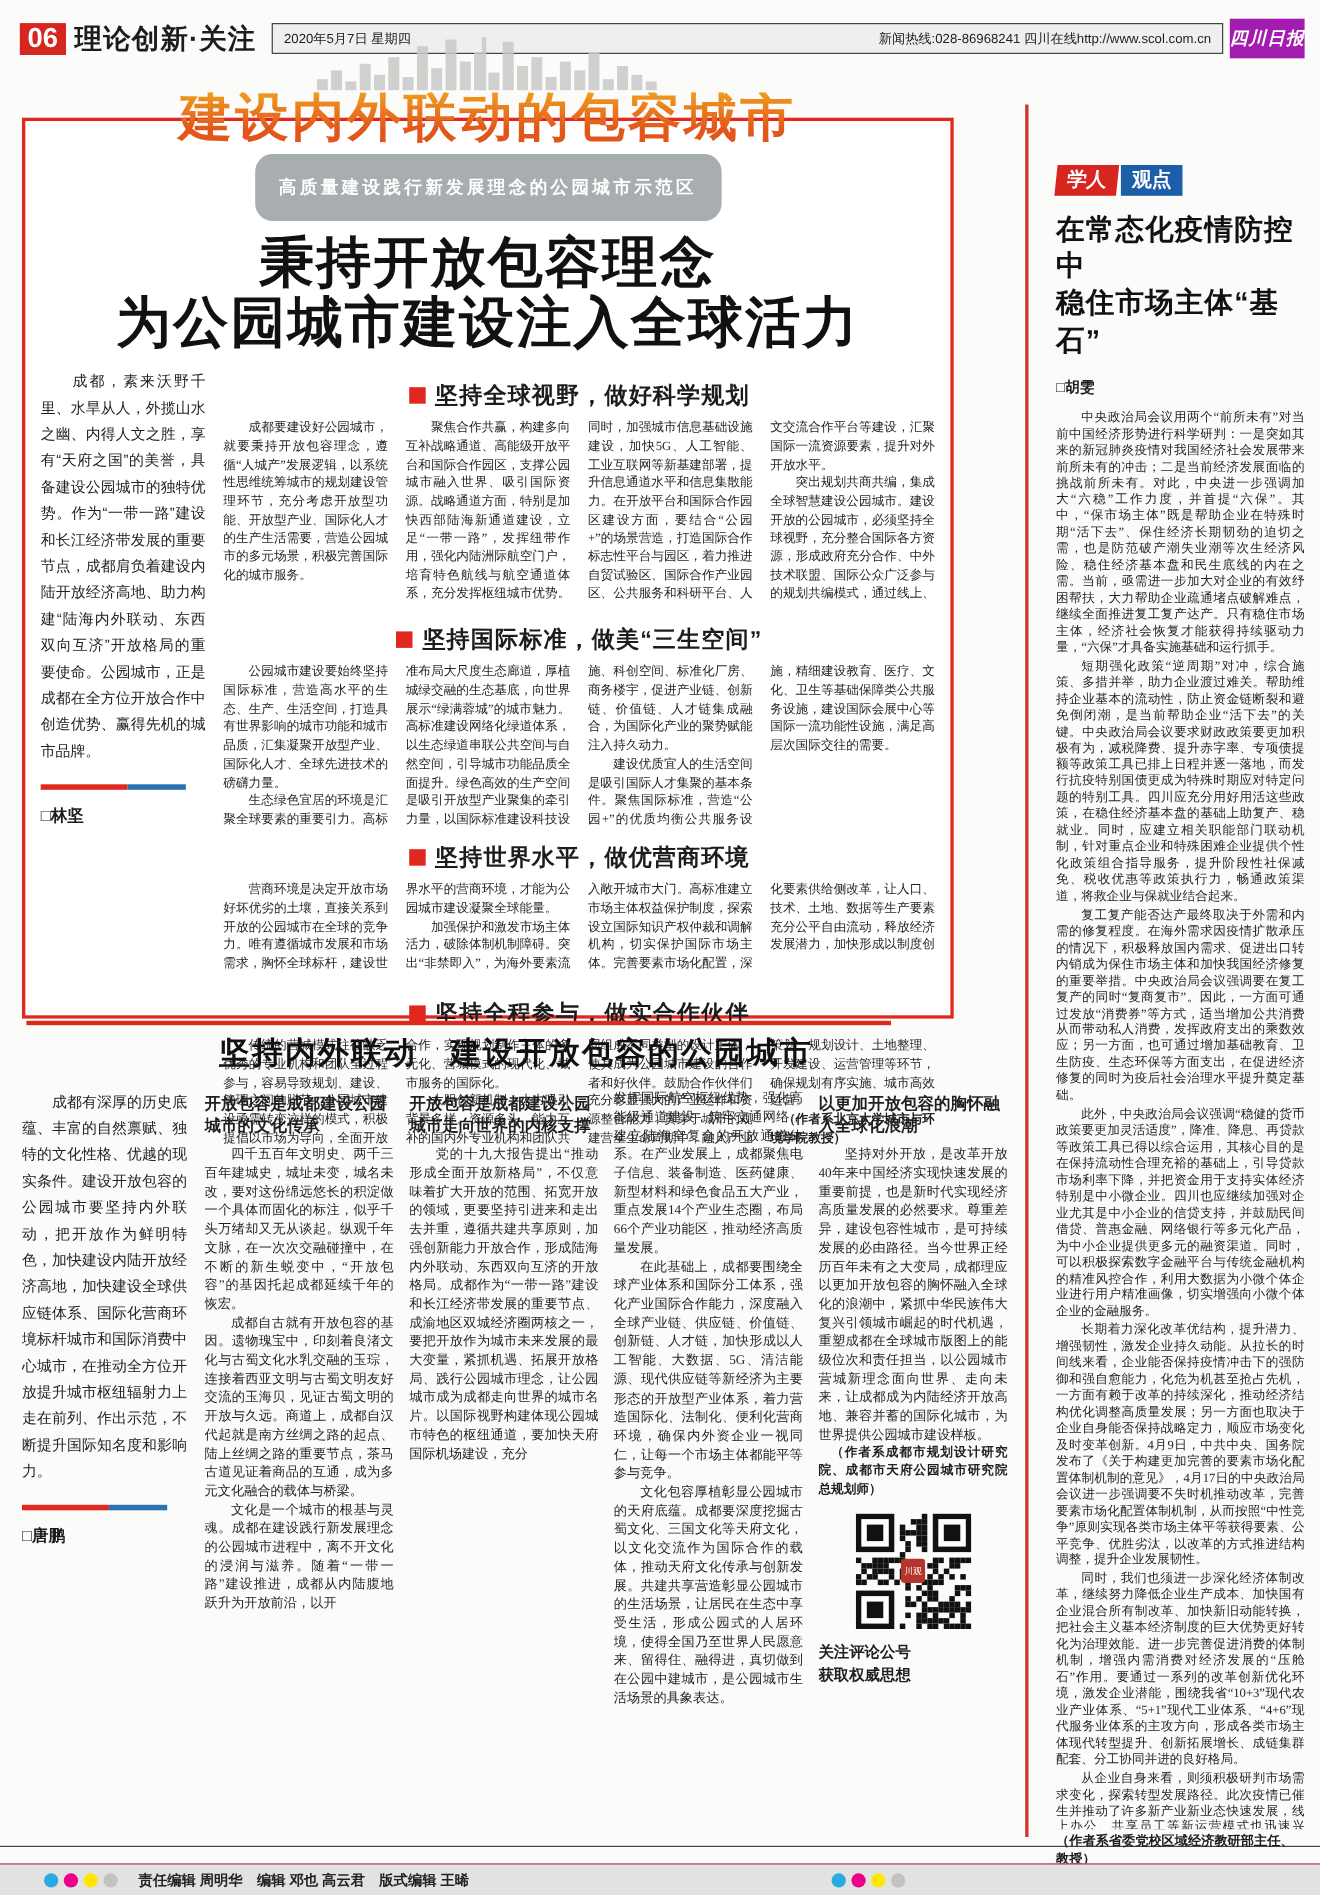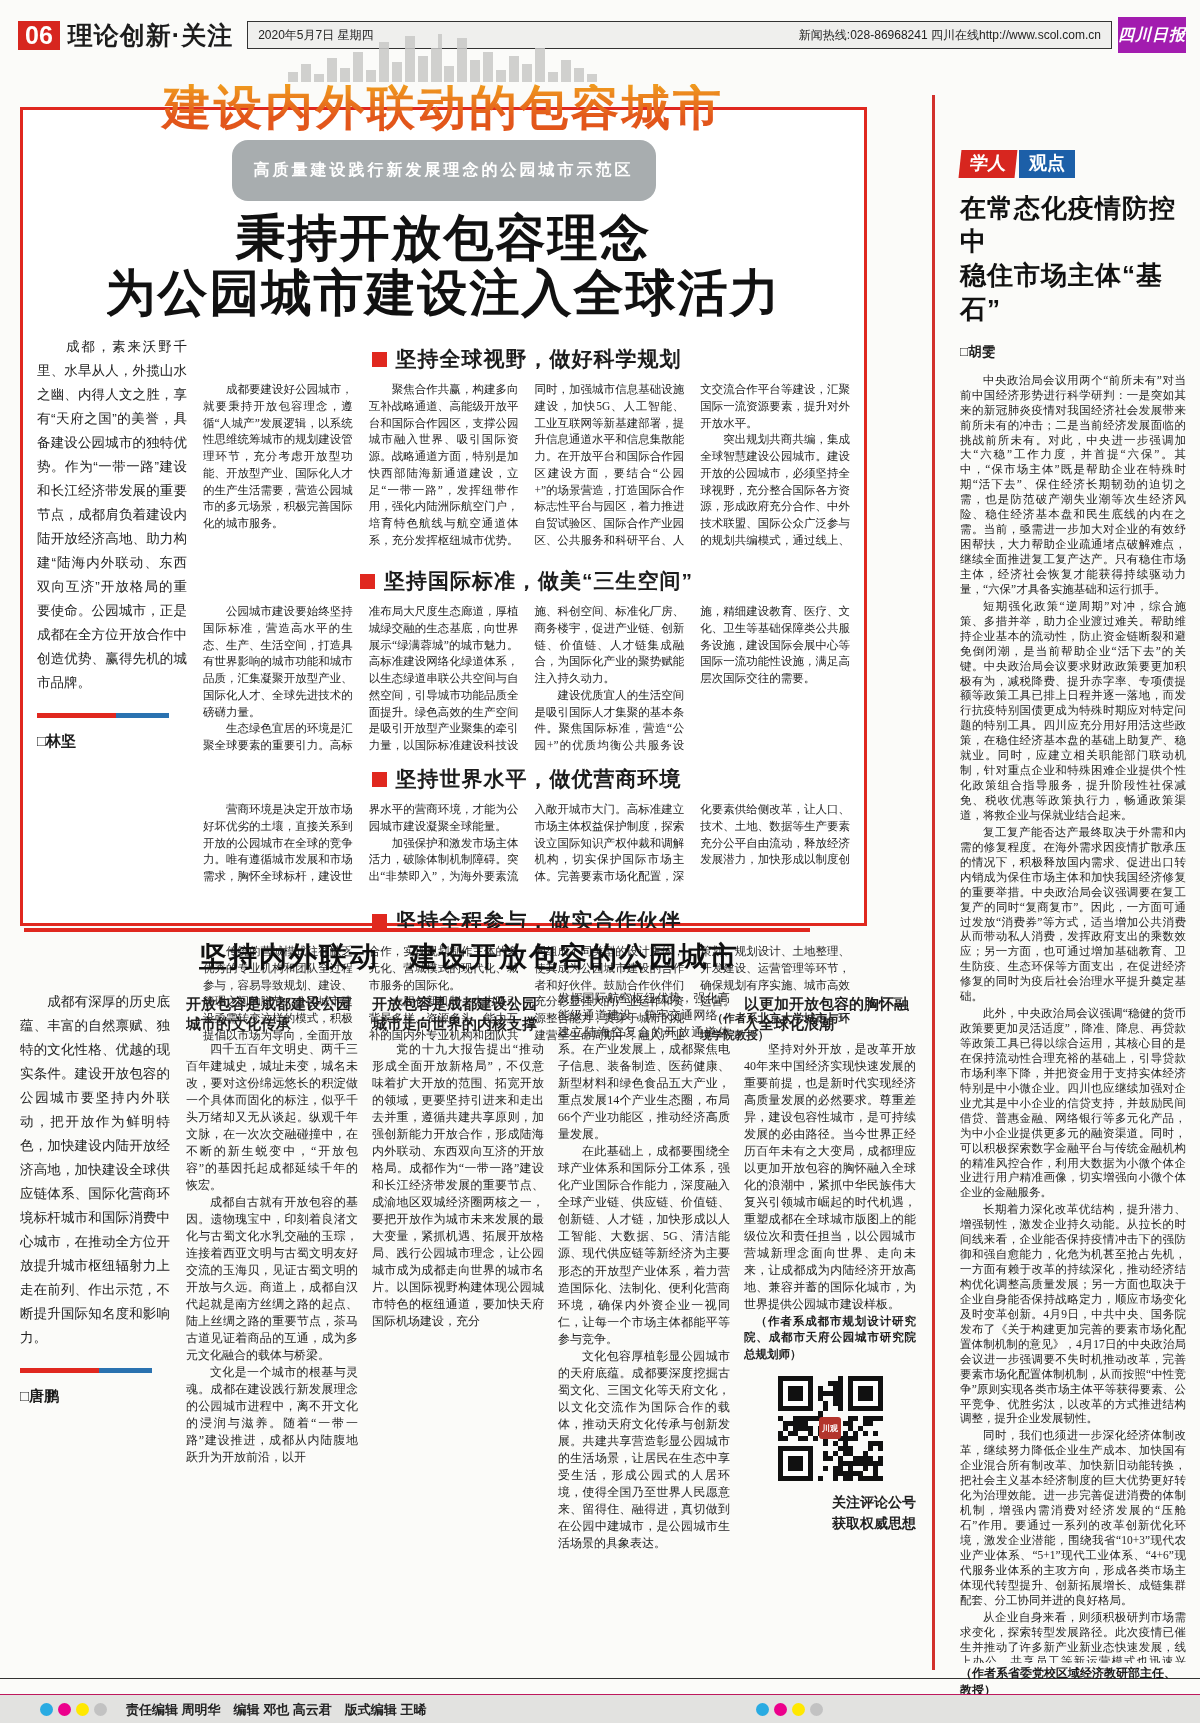--- a/index.html
+++ b/index.html
@@ -55,23 +55,23 @@
   .a2-intro{width:150px;flex:none;margin-right:16px;}
   .a2col{width:172px;flex:none;margin-right:14px;height:652px;overflow:hidden;
     font-family:"Liberation Serif", serif;font-size:12px;line-height:1.42;text-align:justify;color:#1f1f1f;}
   .a2col:last-child{margin-right:0;}
   .a2-subhead{font-family:"Liberation Sans", sans-serif;font-size:15px;font-weight:800;
     margin:4px 0 6px 0;line-height:1.35;text-align:left;}
   .qr-wrap{text-align:center;margin-top:14px;}
   .qr-box{position:relative;display:inline-block;width:105px;height:105px;}
   .qr-seal{position:absolute;left:50%;top:50%;transform:translate(-50%,-50%);
     width:22px;height:22px;background:#b3352c;border-radius:3px;color:#fff;font-size:8px;
-    display:flex;align-items:center;justify-content:center;font-weight:700;}
+    display:flex;align-items:center;justify-content:center;font-weight:400;}
   .qr-caption{font-family:Liberation Serif, serif;font-weight:800;font-size:14px;
-    text-align:right;line-height:1.5;margin-top:6px;}
+    text-align:left;line-height:1.5;margin-top:6px;}
   
   .vrule{position:absolute;left:932px;top:95px;width:3px;height:1575px;background:#d2302c;}
   .frame-bottom{position:absolute;left:0;right:0;top:1678px;height:1px;background:#333;}
   
   .sb{position:absolute;left:960px;top:150px;width:226px;}
   .sb-tags{display:flex;align-items:center;margin-bottom:14px;}
   .sb-tag{color:#fff;font-weight:900;font-size:18px;padding:3px 10px;line-height:1.2;}
   .sb-tag.red{background:#d7261f;transform:skewX(-6deg);}
   .sb-tag.blue{background:#1c5fa8;margin-left:3px;}
   .sb-title{font-size:26px;font-weight:900;line-height:1.3;letter-spacing:1px;color:#111;}

